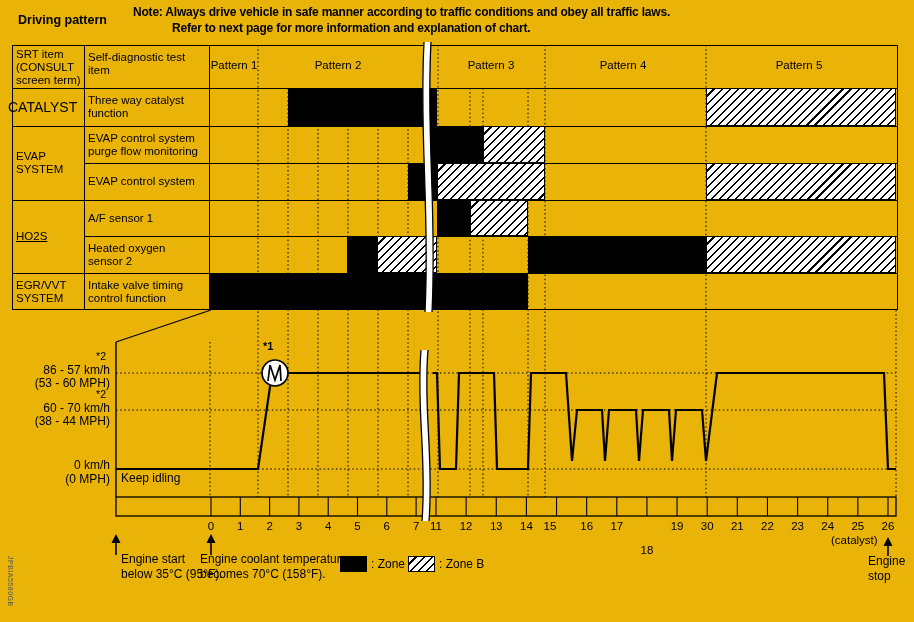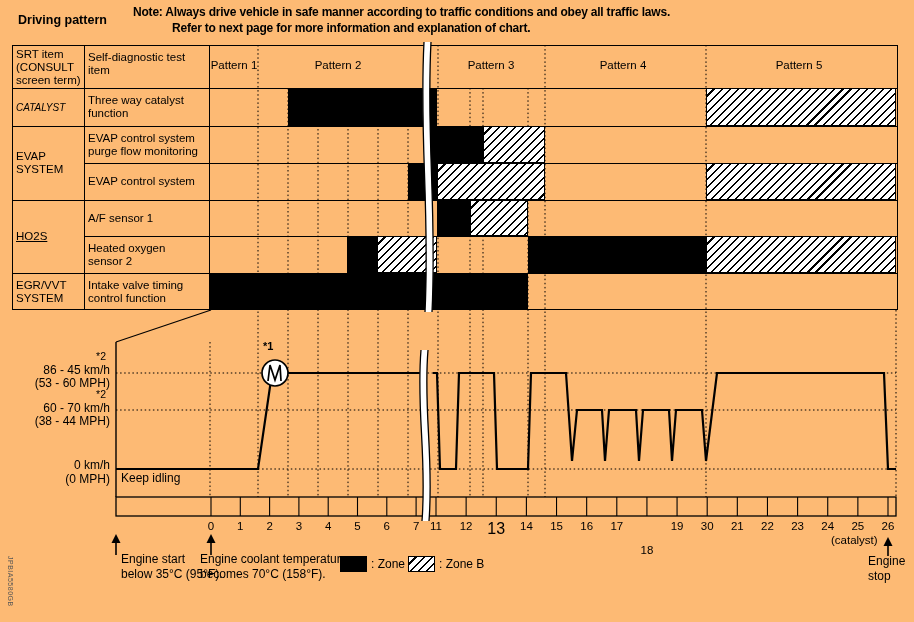--- a/index.html
+++ b/index.html
@@ -1,16 +1,16 @@
 <!DOCTYPE html>
 <html><head>
 <meta charset="utf-8">
 <style>
   html,body{margin:0;padding:0;background:#fff}
-  .page{position:relative;width:914px;height:622px;background:#fdba74;overflow:hidden;
+  .page{position:relative;width:914px;height:622px;background:#eab308;overflow:hidden;
         font-family:"Liberation Sans",sans-serif;color:#000}
   .abs{position:absolute}
   .t{font-size:11.5px;line-height:13px;white-space:pre-line}
   .b{font-weight:bold}
   .note{font-size:12px;line-height:15px;letter-spacing:-0.2px}
   .zoneA{position:absolute;background:#000}
   .zoneB{position:absolute;background:repeating-linear-gradient(135deg,#fff 0 4.2px,#000 4.2px 5.7px);
          border:1px solid #000;box-sizing:border-box}
   .vline{position:absolute;width:1px;background:#000}
   .hline{position:absolute;height:1px;background:#000}
@@ -92,21 +92,21 @@
     <div class="abs t" style="left:16px;top:48px">SRT item
 (CONSULT
 screen term)</div>
 
     <div id="gen-table">
         <div style="position: absolute; left: 189px; top: 59px; width: 90px; text-align: center; font-size: 11.5px;">Pattern 1</div>
         <div style="position: absolute; left: 293px; top: 59px; width: 90px; text-align: center; font-size: 11.5px;">Pattern 2</div>
         <div style="position: absolute; left: 446px; top: 59px; width: 90px; text-align: center; font-size: 11.5px;">Pattern 3</div>
         <div style="position: absolute; left: 578px; top: 59px; width: 90px; text-align: center; font-size: 11.5px;">Pattern 4</div>
         <div style="position: absolute; left: 754px; top: 59px; width: 90px; text-align: center; font-size: 11.5px;">Pattern 5</div>
-        <div style="position: absolute; left: 16px; top: 88px; height: 38px; width: 66px; display: flex; align-items: center; font-size: 10px; line-height: 13px; white-space: pre-line; font-style: italic;">CATALYST</div>
+        <div style="position: absolute; left: 8px; top: 88px; height: 38px; width: 66px; display: flex; align-items: center; font-size: 14px; line-height: 13px; white-space: pre-line;">CATALYST</div>
         <div style="position: absolute; left: 16px; top: 126px; height: 74px; width: 66px; display: flex; align-items: center; font-size: 11.5px; line-height: 13px; white-space: pre-line;">EVAP SYSTEM</div>
         <div style="position: absolute; left: 16px; top: 200px; height: 73px; width: 66px; display: flex; align-items: center; font-size: 11.5px; line-height: 13px; white-space: pre-line; text-decoration: underline;">HO2S</div>
         <div style="position: absolute; left: 16px; top: 273px; height: 37px; width: 66px; display: flex; align-items: center; font-size: 11.5px; line-height: 13px; white-space: pre-line;">EGR/VVT
 SYSTEM</div>
         <div style="position: absolute; left: 88px; top: 88px; height: 38px; width: 118px; display: flex; align-items: center; font-size: 11.5px; line-height: 13px; white-space: pre-line;">Three way catalyst
 function</div>
         <div class="zoneA" style="position: absolute; left: 288px; top: 88px; width: 149px; height: 38px;"></div>
         <div class="zoneB" style="position: absolute; left: 706px; top: 88px; width: 190px; height: 38px;"></div>
         <div style="position: absolute; left: 88px; top: 126px; height: 37px; width: 118px; display: flex; align-items: center; font-size: 11.5px; line-height: 13px; white-space: pre-line;">EVAP control system
 purge flow monitoring</div>
@@ -126,21 +126,21 @@
         <div class="zoneA" style="position: absolute; left: 528px; top: 236px; width: 178px; height: 37px;"></div>
         <div class="zoneB" style="position: absolute; left: 706px; top: 236px; width: 190px; height: 37px;"></div>
         <div style="position: absolute; left: 88px; top: 273px; height: 37px; width: 118px; display: flex; align-items: center; font-size: 11.5px; line-height: 13px; white-space: pre-line;">Intake valve timing
 control function</div>
         <div class="zoneA" style="position: absolute; left: 210px; top: 273px; width: 318px; height: 37px;"></div>
       </div>
 
     <div id="speed-labels">
         <div style="position: absolute; left: 0px; top: 350px; width: 110px; text-align: right; font-size: 12px; line-height: 13.5px;">
           <div style="position: static; font-size: 10.5px; padding-right: 4px;">*2</div>
-          <div style="position: static;">86 - 45 km/h</div>
+          <div style="position: static;">86 - 57 km/h</div>
           <div style="position: static;">(53 - 60 MPH)</div>
         </div>
         <div style="position: absolute; left: 0px; top: 388px; width: 110px; text-align: right; font-size: 12px; line-height: 13.5px;">
           <div style="position: static; font-size: 10.5px; padding-right: 4px;">*2</div>
           <div style="position: static;">60 - 70 km/h</div>
           <div style="position: static;">(38 - 44 MPH)</div>
         </div>
         <div style="position: absolute; left: 0px; top: 459px; width: 110px; text-align: right; font-size: 12px; line-height: 13.5px;">
           <div style="position: static;">0 km/h</div>
           <div style="position: static;">(0 MPH)</div>
@@ -153,23 +153,23 @@
         <div style="position: absolute; left: 198px; top: 520px; width: 26px; text-align: center; font-size: 11.5px;">0</div>
         <div style="position: absolute; left: 227.3px; top: 520px; width: 26px; text-align: center; font-size: 11.5px;">1</div>
         <div style="position: absolute; left: 256.6px; top: 520px; width: 26px; text-align: center; font-size: 11.5px;">2</div>
         <div style="position: absolute; left: 285.9px; top: 520px; width: 26px; text-align: center; font-size: 11.5px;">3</div>
         <div style="position: absolute; left: 315.2px; top: 520px; width: 26px; text-align: center; font-size: 11.5px;">4</div>
         <div style="position: absolute; left: 344.5px; top: 520px; width: 26px; text-align: center; font-size: 11.5px;">5</div>
         <div style="position: absolute; left: 373.8px; top: 520px; width: 26px; text-align: center; font-size: 11.5px;">6</div>
         <div style="position: absolute; left: 403.1px; top: 520px; width: 26px; text-align: center; font-size: 11.5px;">7</div>
         <div style="position: absolute; left: 423px; top: 520px; width: 26px; text-align: center; font-size: 11.5px;">11</div>
         <div style="position: absolute; left: 453.133px; top: 520px; width: 26px; text-align: center; font-size: 11.5px;">12</div>
-        <div style="position: absolute; left: 483.266px; top: 520px; width: 26px; text-align: center; font-size: 16px;">13</div>
+        <div style="position: absolute; left: 483.266px; top: 520px; width: 26px; text-align: center; font-size: 11px;">13</div>
         <div style="position: absolute; left: 513.399px; top: 520px; width: 26px; text-align: center; font-size: 11.5px;">14</div>
-        <div style="position: absolute; left: 543.532px; top: 520px; width: 26px; text-align: center; font-size: 11.5px;">15</div>
+        <div style="position: absolute; left: 543.532px; top: 520px; width: 26px; text-align: left; font-size: 11.5px;">15</div>
         <div style="position: absolute; left: 573.665px; top: 520px; width: 26px; text-align: center; font-size: 11.5px;">16</div>
         <div style="position: absolute; left: 603.798px; top: 520px; width: 26px; text-align: center; font-size: 11.5px;">17</div>
         <div style="position: absolute; left: 633.931px; top: 544px; width: 26px; text-align: center; font-size: 11.5px;">18</div>
         <div style="position: absolute; left: 664.064px; top: 520px; width: 26px; text-align: center; font-size: 11.5px;">19</div>
         <div style="position: absolute; left: 694.197px; top: 520px; width: 26px; text-align: center; font-size: 11.5px;">30</div>
         <div style="position: absolute; left: 724.33px; top: 520px; width: 26px; text-align: center; font-size: 11.5px;">21</div>
         <div style="position: absolute; left: 754.463px; top: 520px; width: 26px; text-align: center; font-size: 11.5px;">22</div>
         <div style="position: absolute; left: 784.596px; top: 520px; width: 26px; text-align: center; font-size: 11.5px;">23</div>
         <div style="position: absolute; left: 814.729px; top: 520px; width: 26px; text-align: center; font-size: 11.5px;">24</div>
         <div style="position: absolute; left: 844.862px; top: 520px; width: 26px; text-align: center; font-size: 11.5px;">25</div>

